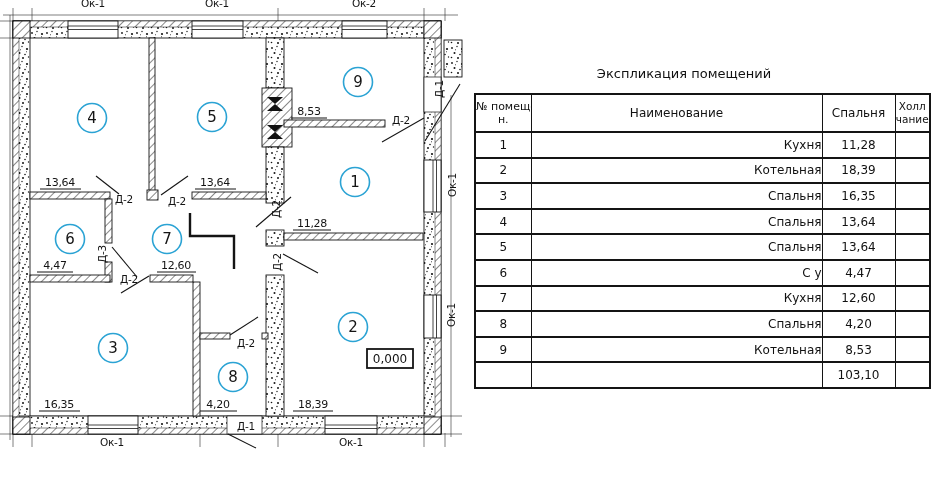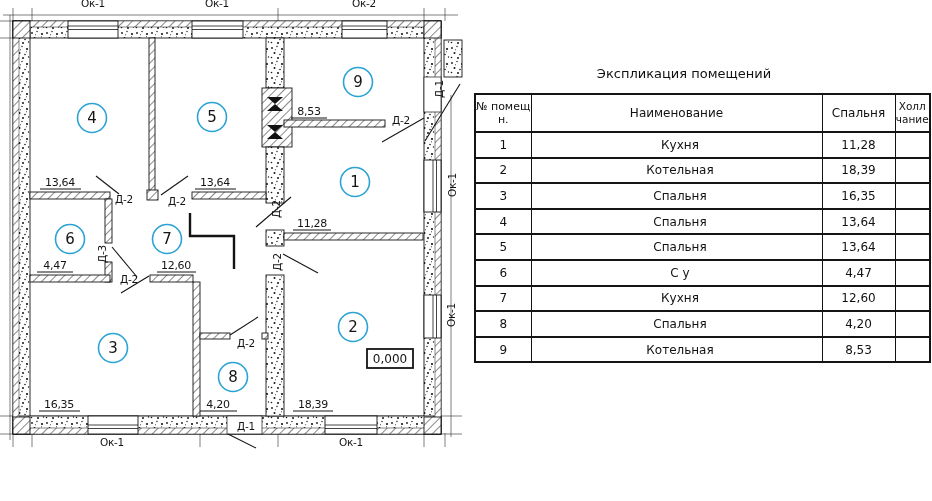--- a/index.html
+++ b/index.html
@@ -16,21 +16,21 @@
              font-size:13px;white-space:nowrap;}
   #expl{position:absolute;left:474px;top:93px;width:455px;border-collapse:collapse;
         table-layout:fixed;font-size:12px;}
   #expl td,#expl th{border-left:1px solid #141414;border-right:1px solid #141414;
         border-top:2px solid #141414;border-bottom:2px solid #141414;
         font-weight:normal;padding:0;overflow:hidden;white-space:nowrap;}
   #expl{border:2px solid #141414;}
   #expl th{height:36px;line-height:13px;text-align:center;vertical-align:middle;}
   #expl td{height:23.6px;vertical-align:middle;}
   .c-num{text-align:center;}
-  .c-name{text-align:center;padding-left:7px !important;}
+  .c-name{text-align:right;padding-left:7px !important;}
   .c-area{text-align:center;}
   .h-small{font-size:11px;}
   .h-note{font-size:10.5px;}
 </style>
 </head>
 <body>
 
 <div id="canvas">
 
 <svg id="plan" width="466" height="460" viewBox="0 0 466 460" xmlns="http://www.w3.org/2000/svg">
@@ -328,16 +328,22 @@
       <td class="c-name">Спальня</td>
       <td class="c-area">4,20</td>
       <td></td>
     </tr>
     <tr>
       <td class="c-num">9</td>
       <td class="c-name">Котельная</td>
       <td class="c-area">8,53</td>
       <td></td>
     </tr>
+    <tr>
+      <td class="c-num"></td>
+      <td class="c-name"></td>
+      <td class="c-area">103,10</td>
+      <td></td>
+    </tr>
   </tbody>
 </table>
 
 </div>
 
 </body></html>

